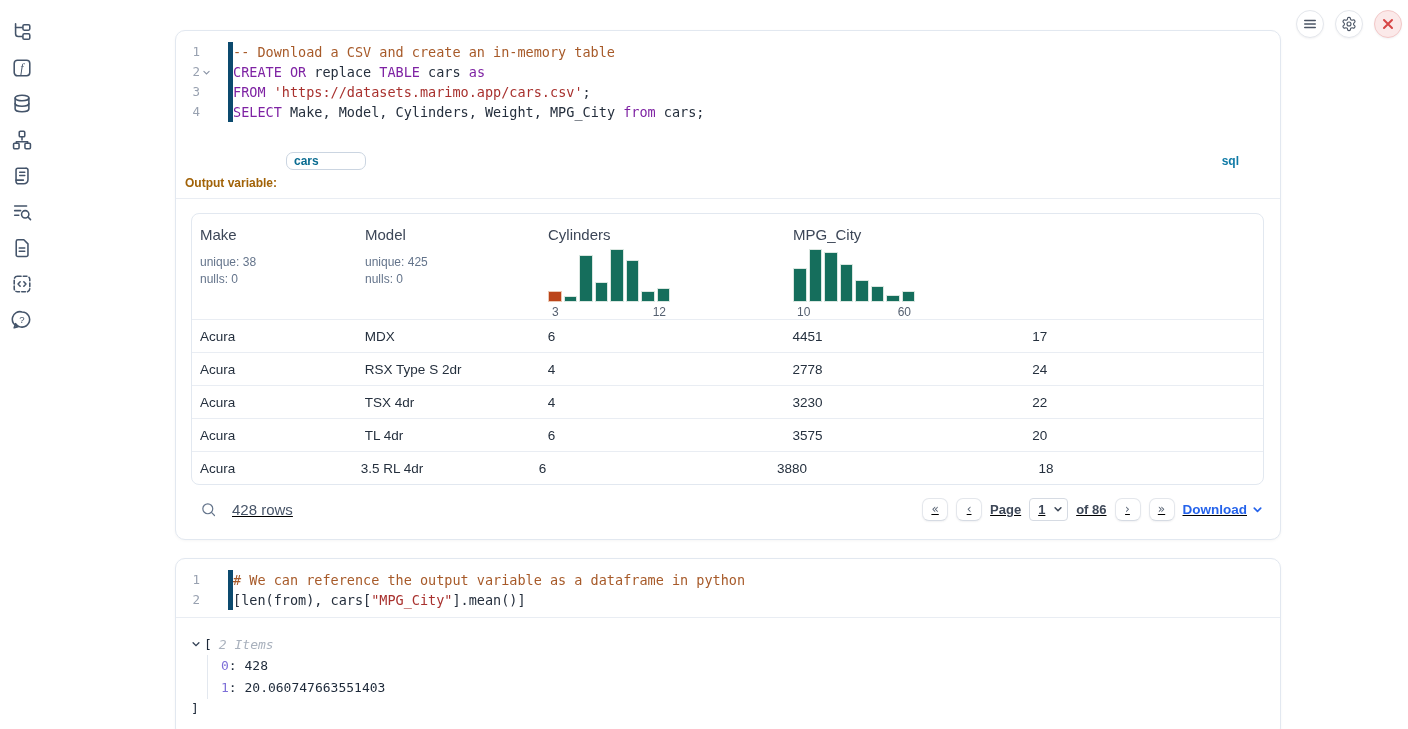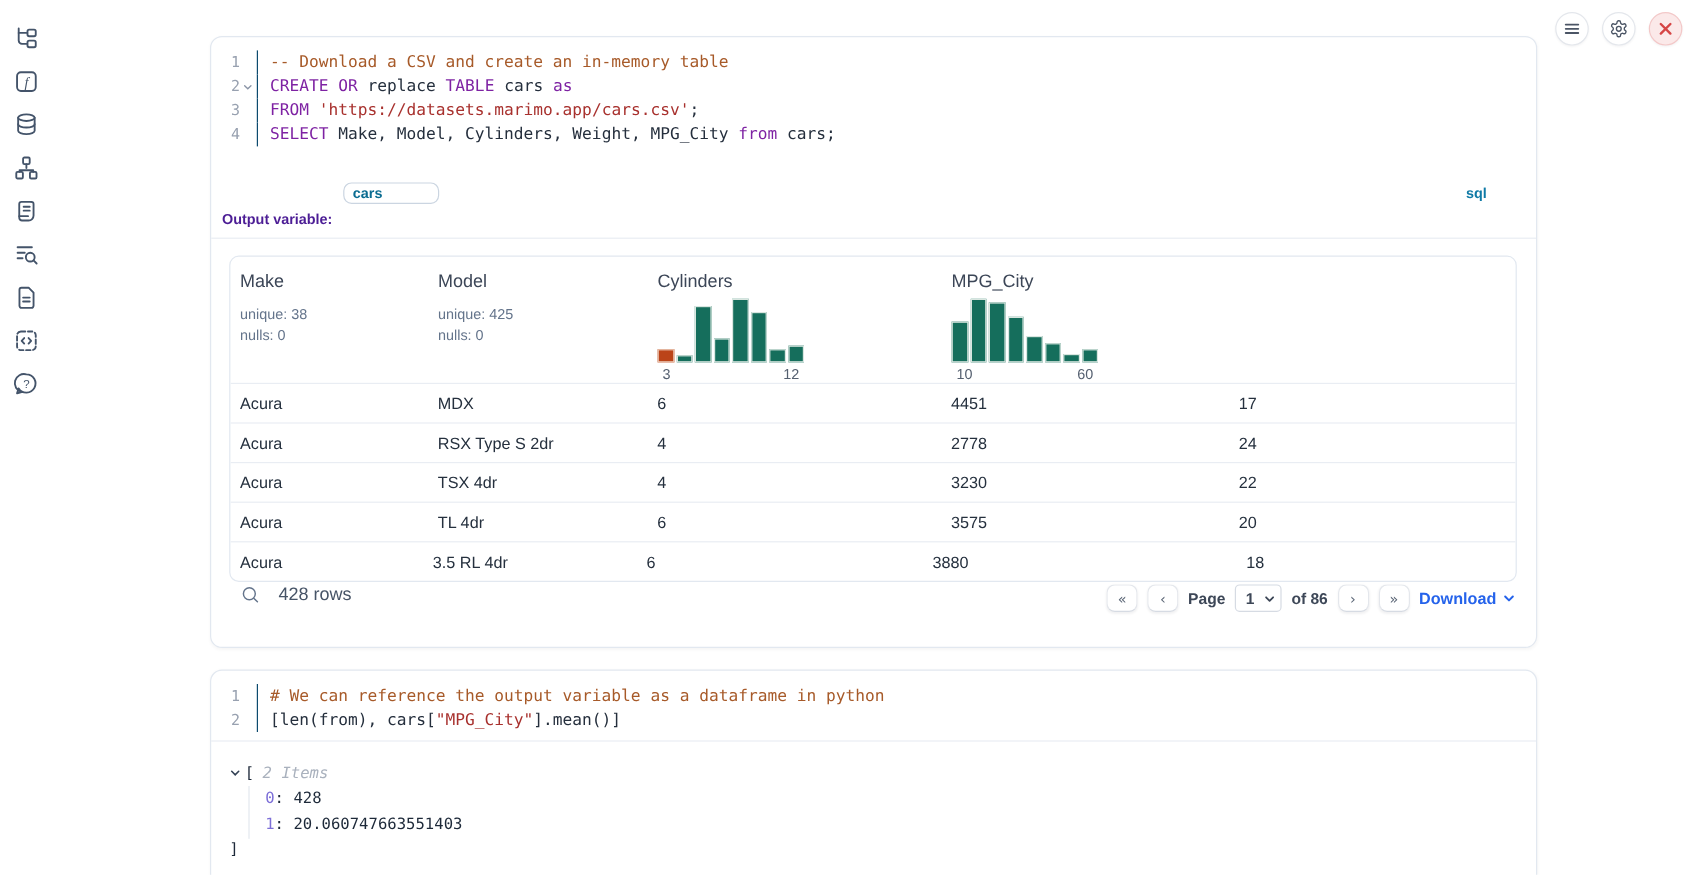--- a/index.html
+++ b/index.html
@@ -29,29 +29,29 @@
     box-shadow:0 1px 3px rgba(0,0,0,.04); }
   .cell-sql { margin-bottom:18px; }
 
   
   .code-area { padding:11px 0 7px 0; }
   .code-line { display:flex; height:20px; line-height:20px;
     font-family:"DejaVu Sans Mono", monospace; font-size:13.5px; white-space:pre; }
   .ln { width:24px; flex:none; text-align:right; color:#98a1b0; font-size:12.5px; }
   .fold { width:13px; flex:none; display:flex; align-items:center; justify-content:center; }
   .fold svg { stroke:#8a94a6; fill:none; stroke-width:1.5; stroke-linecap:round; }
-  .code { flex:1; border-left:1px solid #0c4a6e; margin-left:1px; padding-left:10px; color:#252f3d; }
+  .code { flex:1; border-left:5px solid #0c4a6e; margin-left:15px; padding-left:0; color:#252f3d; }
   .tok-pl { color:#252f3d; }
   .tok-kw { color:#7e22a3; }
   .tok-str { color:#a8312e; }
   .tok-com { color:#a75a29; }
 
   
   .ov-row { display:flex; align-items:center; gap:9px; padding:3px 11px 8px 9px; }
-  .ov-label { font-size:12px; font-weight:700; color:#4c1d95;margin-top:44px; }
+  .ov-label { font-size:12px; font-weight:700; color:#a16207;margin-top:44px; }
   .ov-input { width:80px; height:18px; border:1px solid #cbd5e1; border-radius:7px;
     font-family:"Liberation Sans", sans-serif; font-size:12px; font-weight:700;
     color:#0a6c91; padding:0 7px; outline:none; }
   .lang-tag { margin-left:auto; font-size:12px; font-weight:700; color:#0f7aa6; padding-right:30px; }
   .divider { border-top:1px solid #e9edf3; }
 
   
   .output-area { padding:14px 16px 8px 15px; }
   .table-box { border:1px solid #e2e8f0; border-radius:8px; overflow:hidden; }
   .thead { display:flex; padding-top:12px; }
@@ -61,21 +61,21 @@
   .hist-wrap { margin-top:5px; width:122px; }
   .hist { display:flex; align-items:flex-end; gap:2px; height:53px; cursor:pointer; }
   .hist .bar { flex:1; background:#156e5c; border:1px solid #d9e6e0; }
   .hist .bar.orange { background:#bb4419; border-color:#ecc9b5; }
   .hist-labels { display:flex; justify-content:space-between; width:122px; margin-top:3px;
     font-size:12px; color:#556070; padding:0 4px; }
   .tr { display:flex; border-top:1px solid #e9edf3; height:33px; align-items:center; }
   .td { padding:0 8px; font-size:13.5px; color:#25303e; overflow:hidden; white-space:nowrap; }
 
   
-  .table-footer { display:flex; align-items:flex-start; height:44px; padding:0 1px; margin-top:2px; }
+  .table-footer { display:flex; align-items:center; height:44px; padding:0 1px; margin-top:2px;text-decoration:underline; }
   .tf-search { width:17px; height:17px; margin:0 15px 0 8px; cursor:pointer; }
   .tf-search svg { stroke:#64748b; fill:none; stroke-width:1.7; stroke-linecap:round; }
   .row-count { font-size:15px; color:#475467; }
   .pager { margin-left:auto; display:flex; align-items:center; gap:8px; }
   .pg-btn { min-width:26px; height:23px; padding:0 6px; background:#fff;
     border:1px solid #e4e7ec; border-bottom-color:#d6dbe3; border-radius:7px;
     box-shadow:0 1px 2px rgba(16,24,40,.06); color:#5b6676; font-size:12px;
     display:flex; align-items:center; justify-content:center; cursor:pointer;
     font-family:"DejaVu Sans", sans-serif; }
   .pg-text { font-size:13px; font-weight:600; color:#3d4757; }

